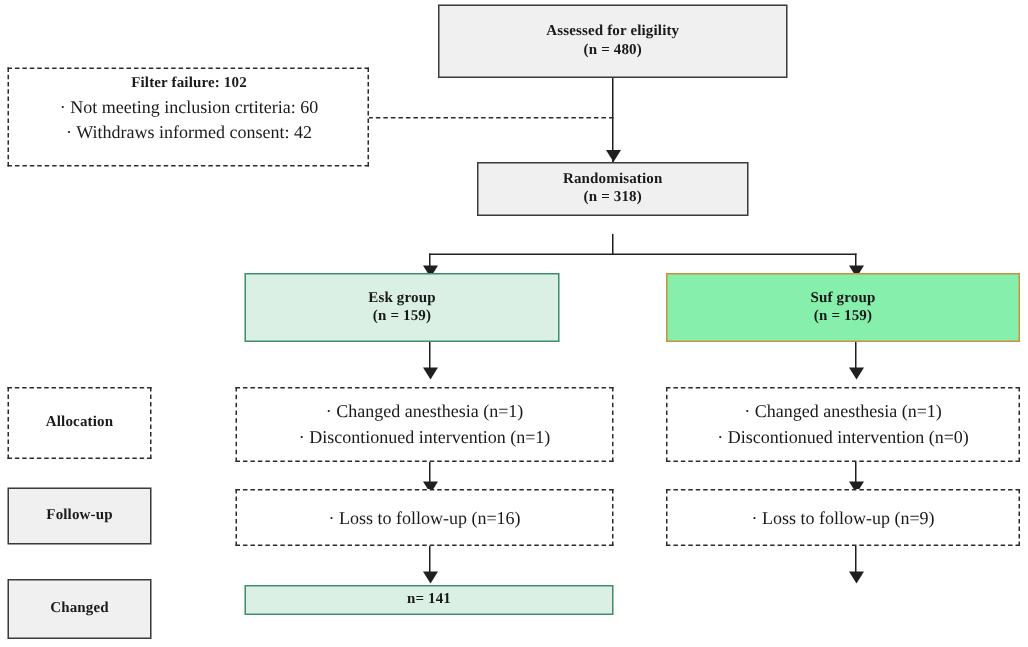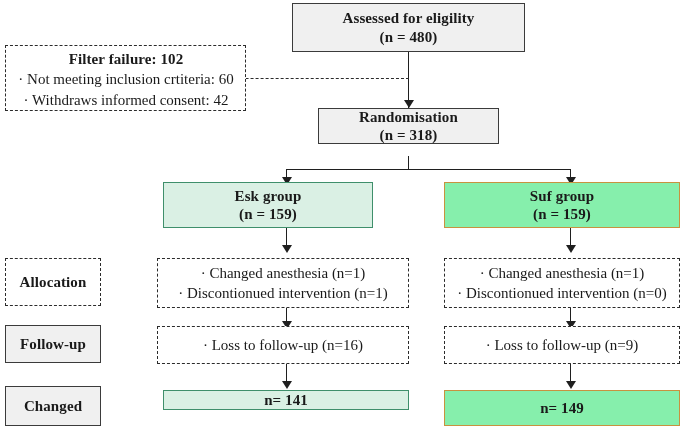--- a/index.html
+++ b/index.html
@@ -39,22 +39,22 @@
     background: #ffffff;
   }
   .box-green {
     border: 1.4px solid #3f8f6b;
     background: #daf0e4;
   }
   .box-orange {
     border: 1.4px solid #c8923f;
     background: #86efac;
   }
-  .t14b { font-size: 15px; font-weight: bold; letter-spacing: .1px; }
-  .t12  { font-size: 15px; }
+  .t14b { font-size: 10px; font-weight: bold; letter-spacing: .1px; }
+  .t12  { font-size: 12px; }
 
   .line-left {
     align-items: center;
     text-align: left;
     justify-content: flex-start;
     padding: 4px 8px 4px 9px;
   }
   .line-left .row { white-space: nowrap; }
   .vline-solid {
     position: absolute;
@@ -176,17 +176,14 @@
   </div>
 
   <div class="box box-dashed" style="left:444px; top:326px; width:236px; height:38px;">
     <div class="t12">· Loss to follow-up (n=9)</div>
   </div>
 
   <div class="box box-green" style="left:163px; top:390px; width:246px; height:20px;">
     <div class="t14b">n= 141</div>
   </div>
 
-  <div class="box box-orange" style="left:444px; top:390px; width:236px; height:36px;">
-    <div class="t14b">n= 149</div>
-  </div>
 
 </div>
 
 </body></html>

